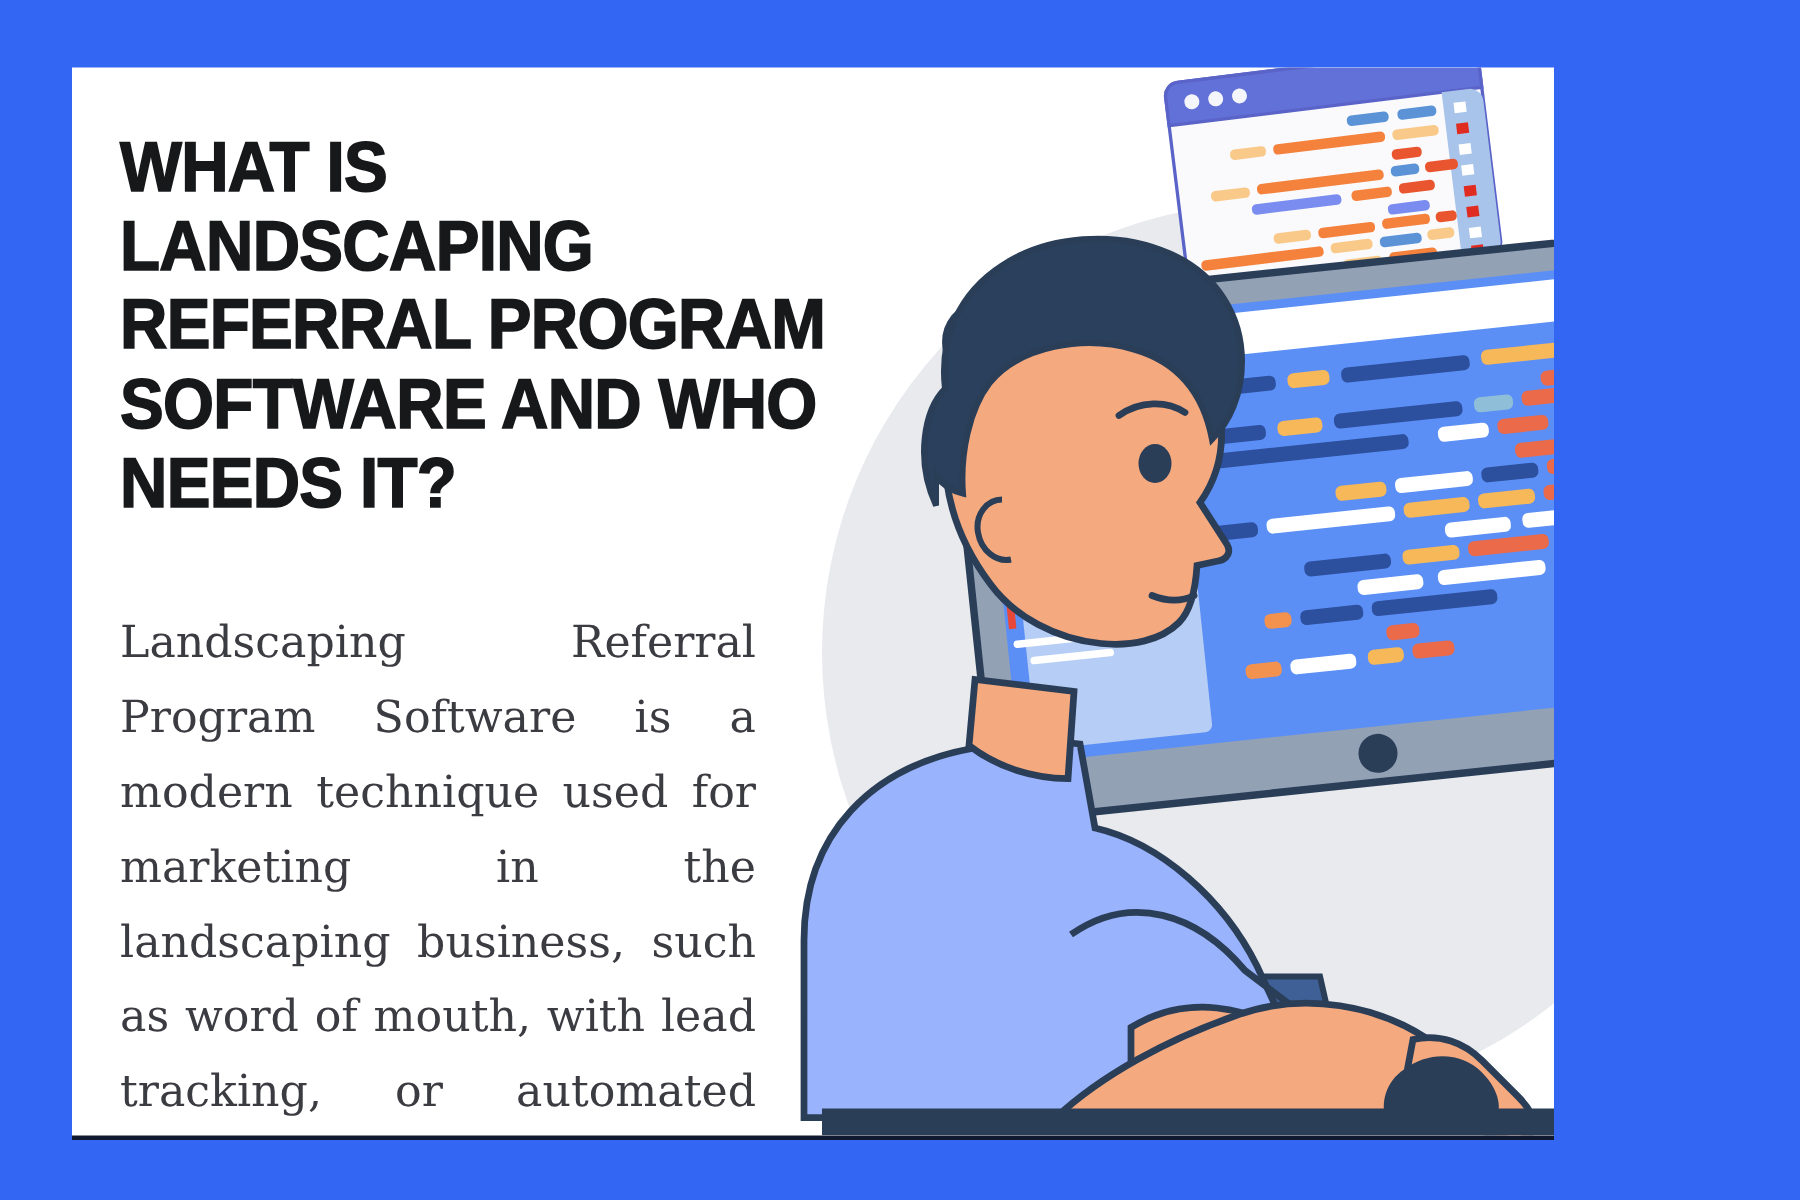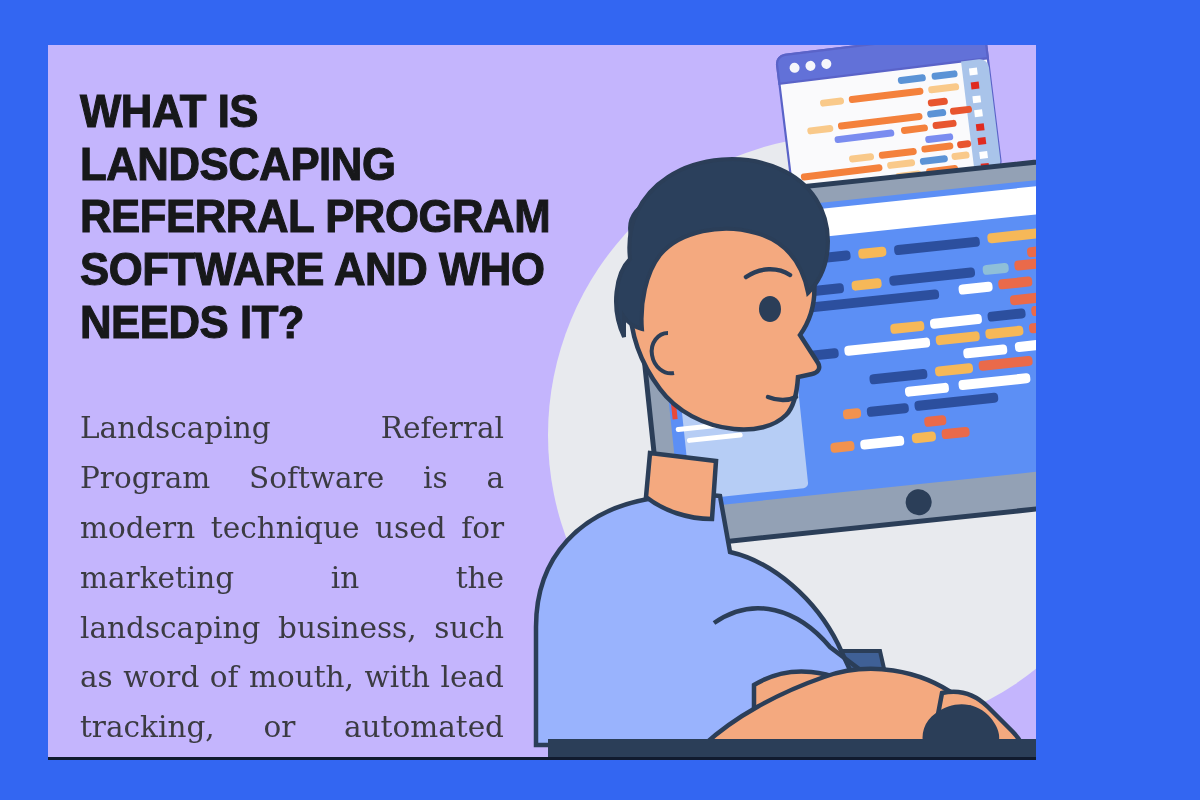--- a/index.html
+++ b/index.html
@@ -7,21 +7,21 @@
     width:1200px;height:800px;overflow:hidden;
     font-family:"Liberation Sans",sans-serif;
   }
   #stage{
     position:relative;width:1200px;height:800px;
     background:#3366f2;
   }
   
   #card{
     position:absolute;left:48px;top:45px;width:988px;height:712px;
-    background:#c4b5fd;
+    background:#ffffff;
     box-shadow:0 3px 0 0 #101a2e;
     overflow:hidden;
   }
   
   #text-col{
     position:absolute;left:32px;top:40px;width:440px;
   }
   #page-title{
     margin:0;
     font-family:"Liberation Sans",sans-serif;

